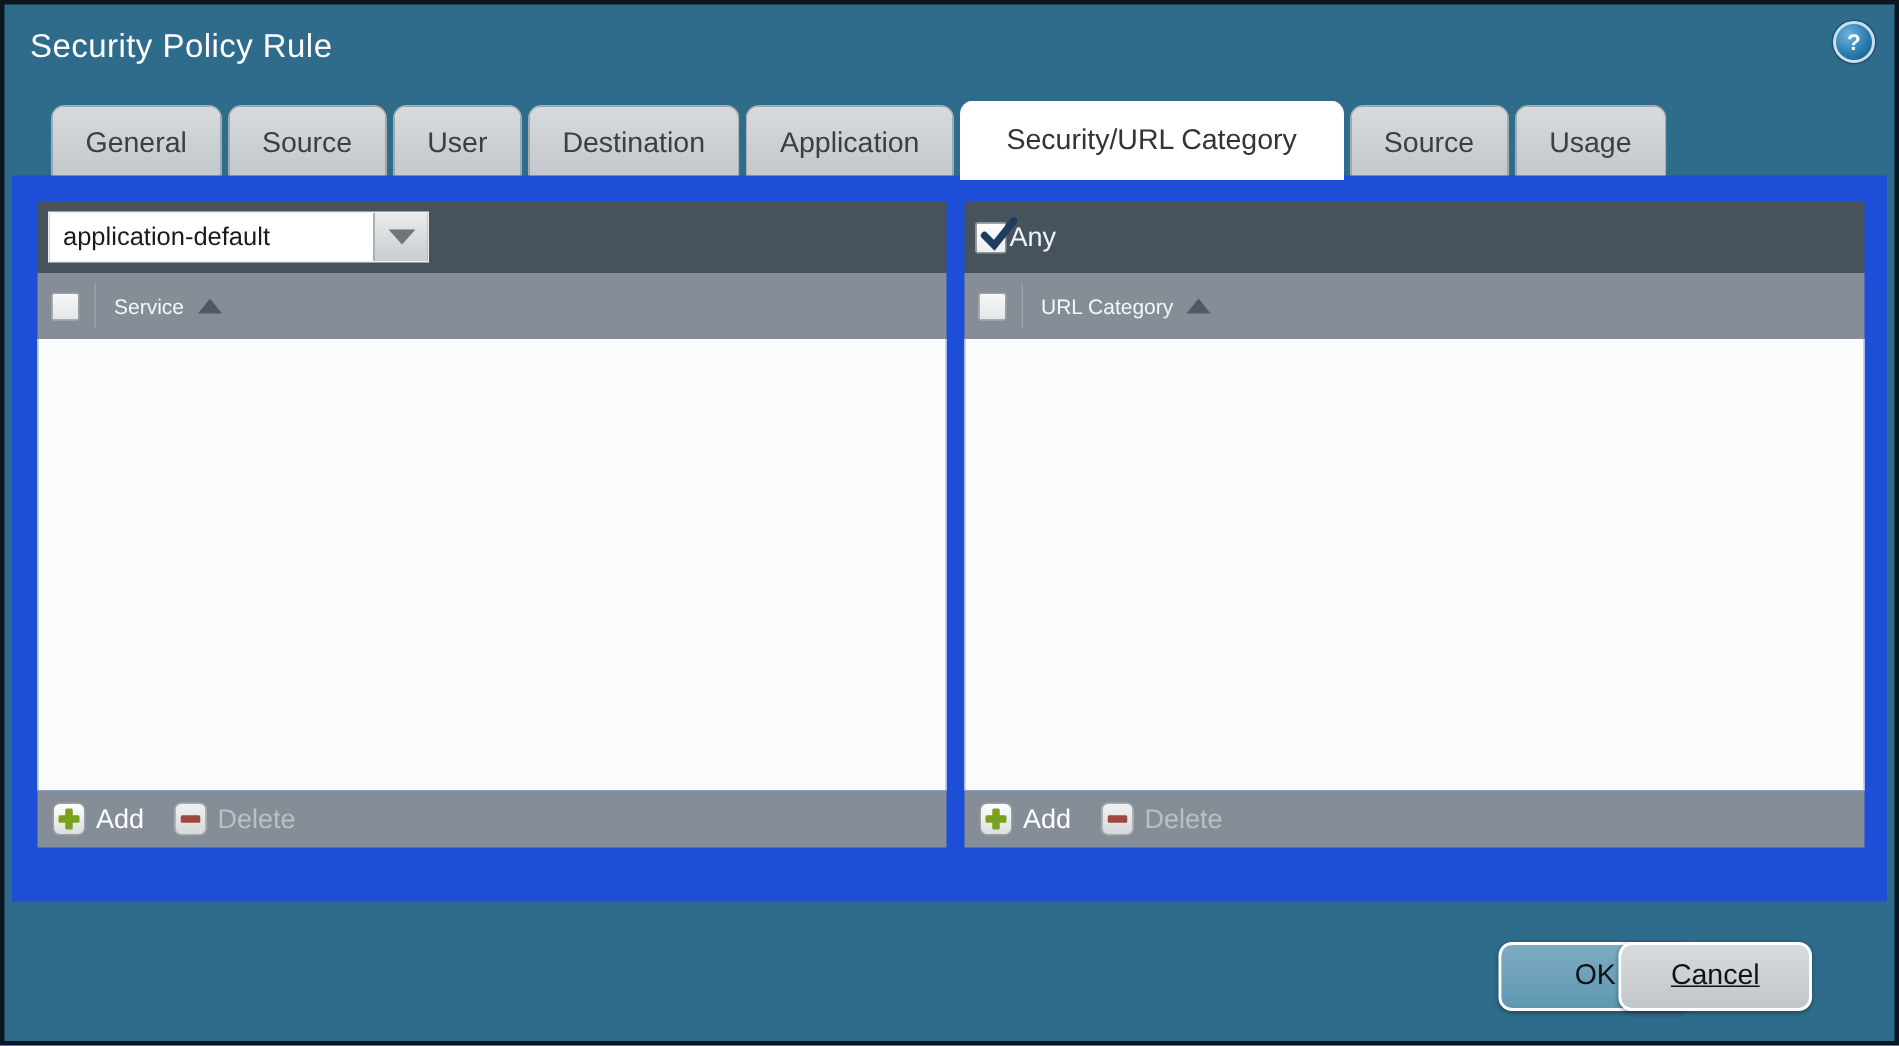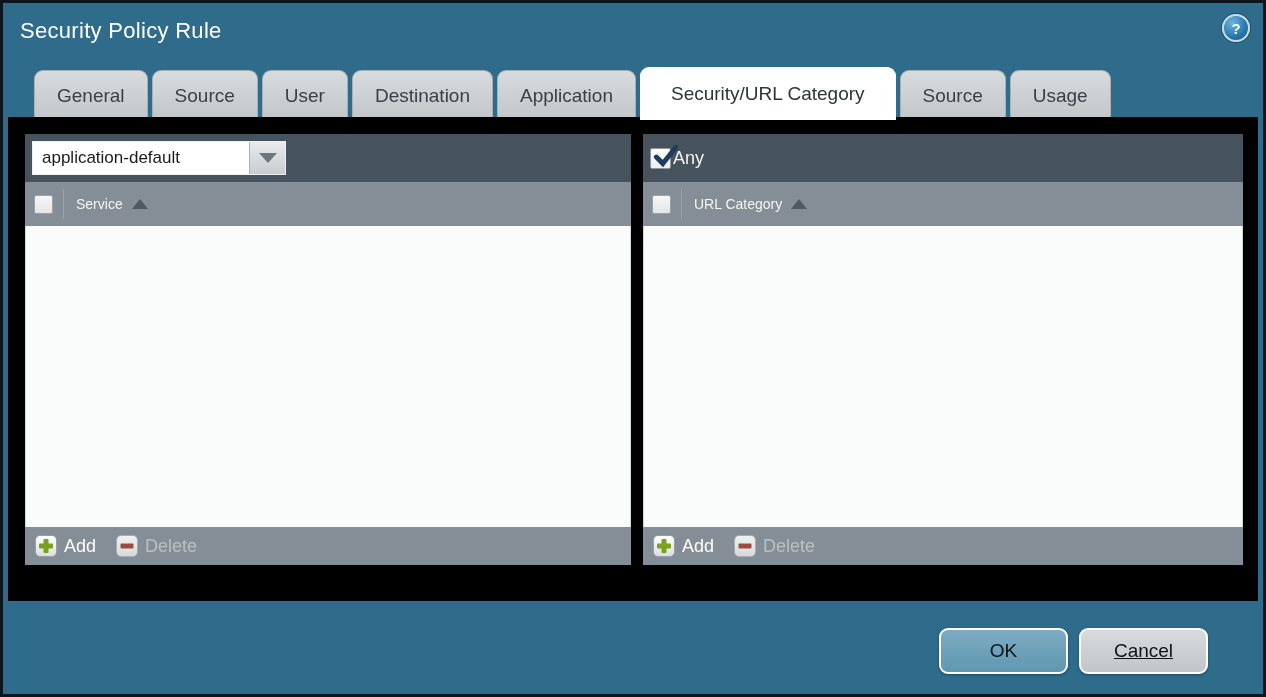--- a/index.html
+++ b/index.html
@@ -37,21 +37,21 @@
     font-size:19px; color:#3a4045; cursor:pointer; white-space:nowrap;
   }
   .tab.active {
     height:53px; padding:0 30px; background:#ffffff; border-color:#ffffff;
     color:#2f3437; position:relative; z-index:5;
   }
 
   
   .content {
     position:absolute; left:5px; top:114px; width:1250px; height:484px;
-    background:#000000; z-index:1;
+    background:#1d4ed8; z-index:1;
   }
 
   
   .panel { position:absolute; top:17px; display:flex; flex-direction:column; }
   .panel-left  { left:17px;  width:606px; }
   .panel-right { left:635px; width:600px; }
 
   .panel-header {
     height:48px; background:#46525c; display:flex; align-items:center;
     padding:0 7px; flex:none;
@@ -133,21 +133,21 @@
     transform:translate(-50%,-50%); background:#9c4a3f; border-radius:1px;
   }
 
   
   .action-btn {
     position:absolute; top:625px; height:46px; border-radius:9px;
     border:2px solid #ffffff; font-family:"Liberation Sans", sans-serif;
     font-size:19px; color:#101316; cursor:pointer;
     box-shadow:0 1px 3px rgba(5,20,30,.4);
   }
-  .ok-btn { left:936px; width:129px; background:linear-gradient(#7dacc2,#5f97b1); }
+  .ok-btn { left:996px; width:129px; background:linear-gradient(#7dacc2,#5f97b1); }
   .cancel-btn { left:1076px; width:129px; background:linear-gradient(#d8dbdd,#c2c6c9);text-decoration:underline; }
 </style>
 </head>
 <body>
 
 <div class="window">
 
   <div class="dialog-title">Security Policy Rule</div>
   <div class="help-btn">
     <span>?</span>

